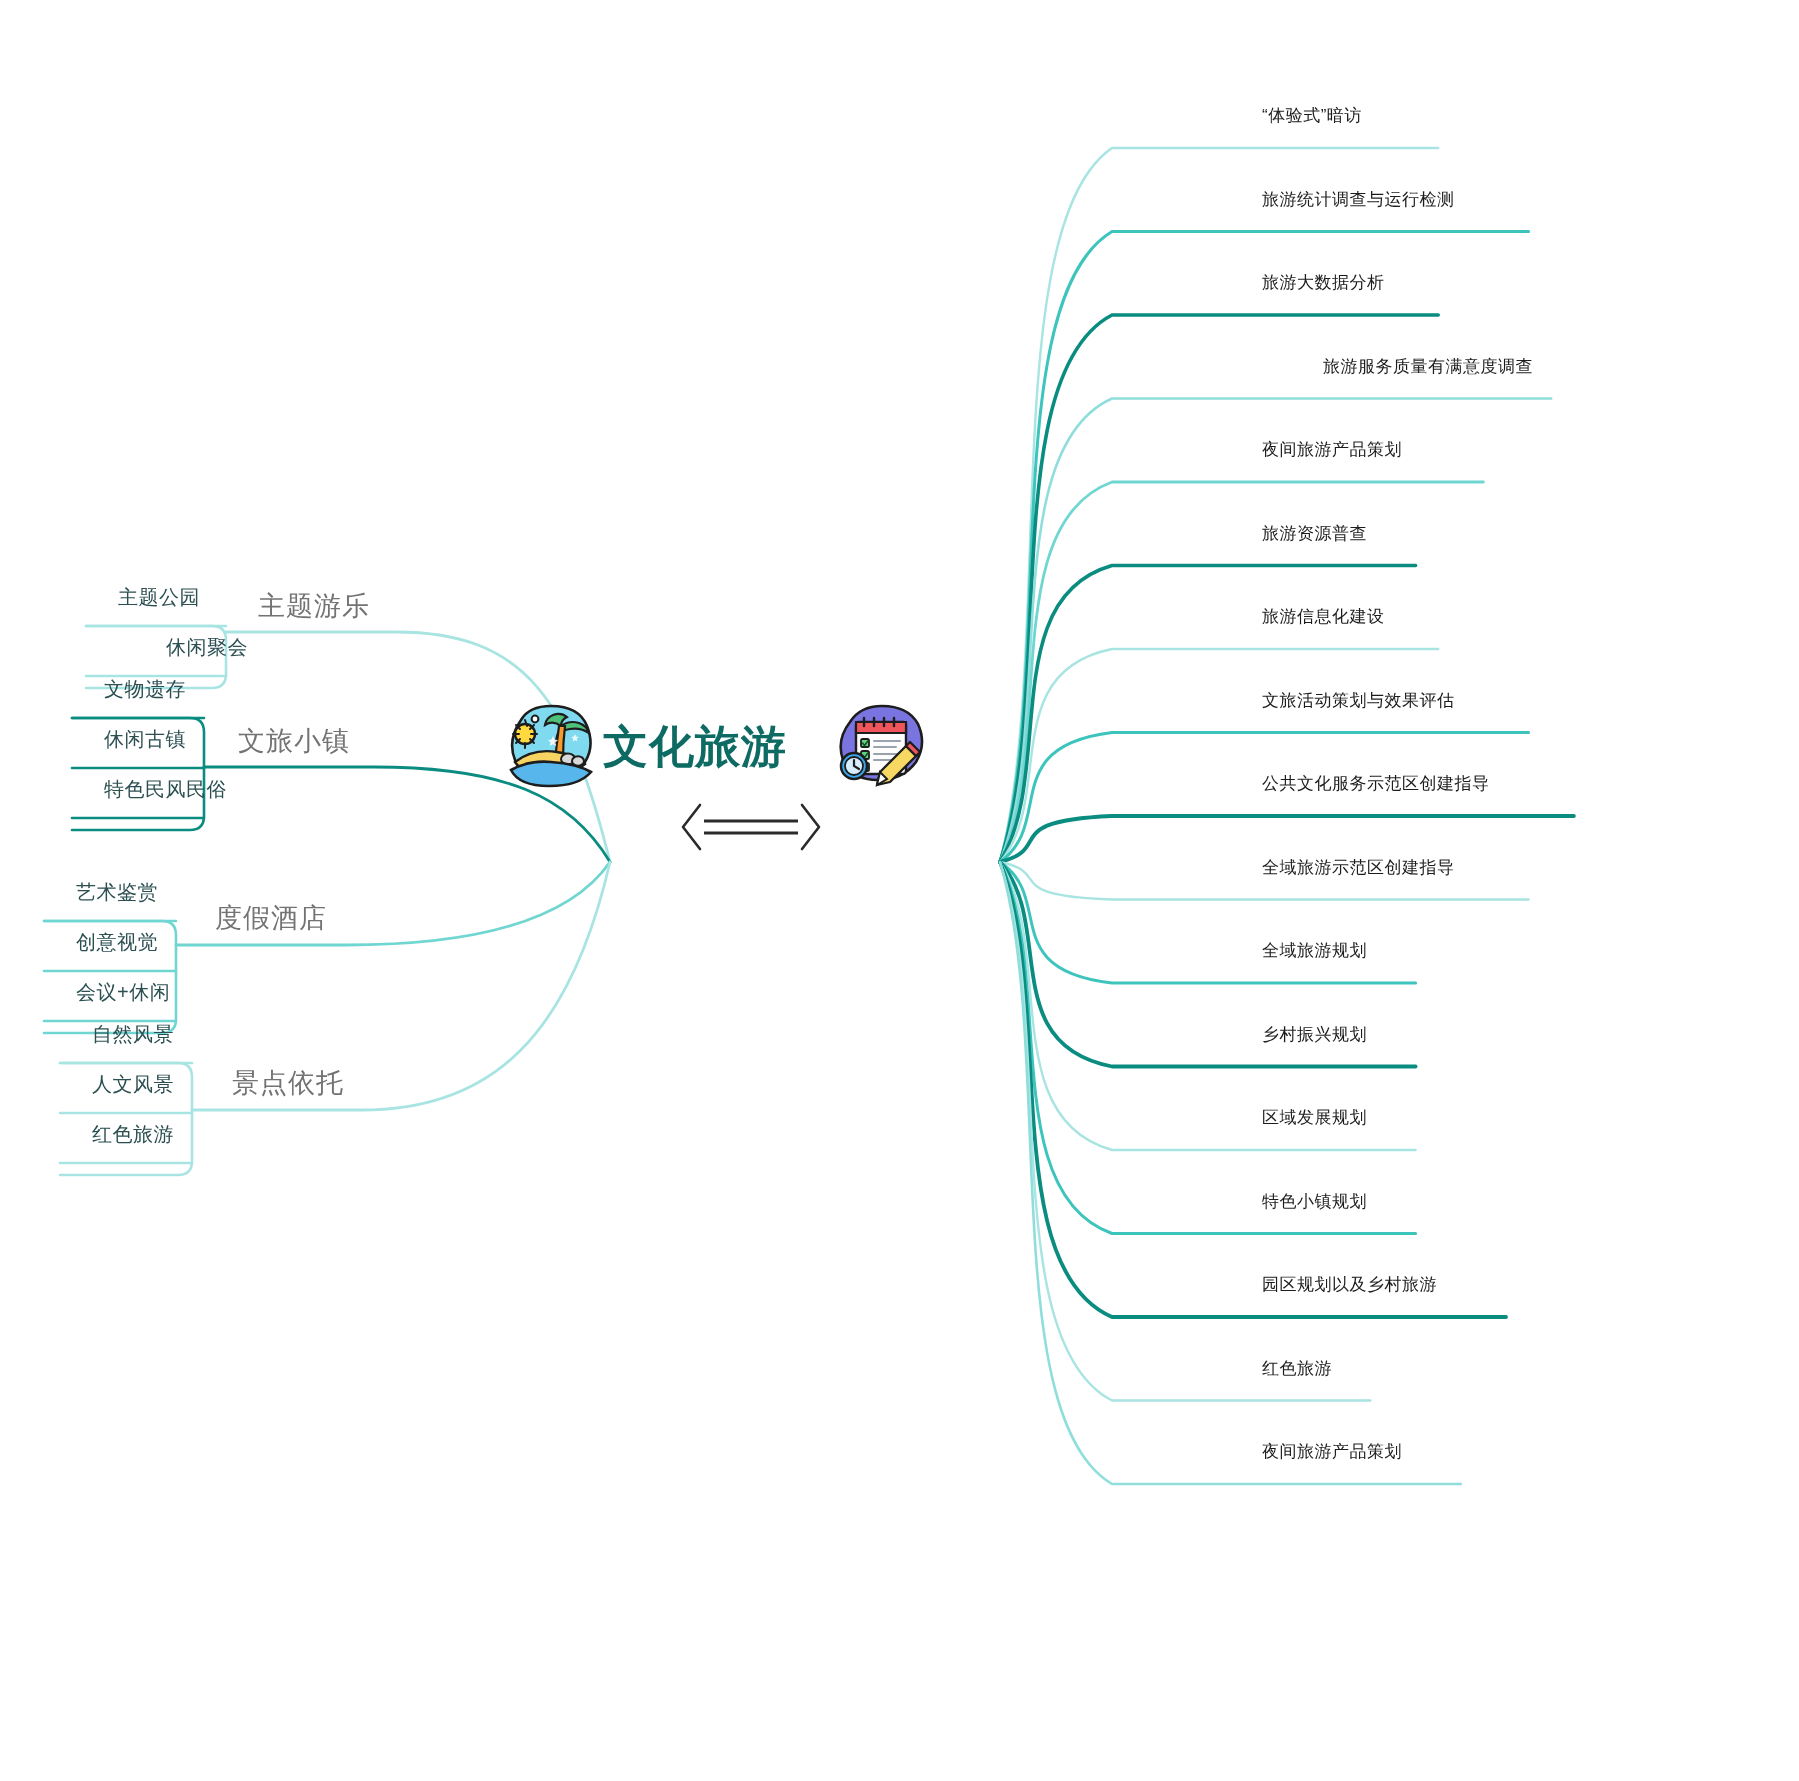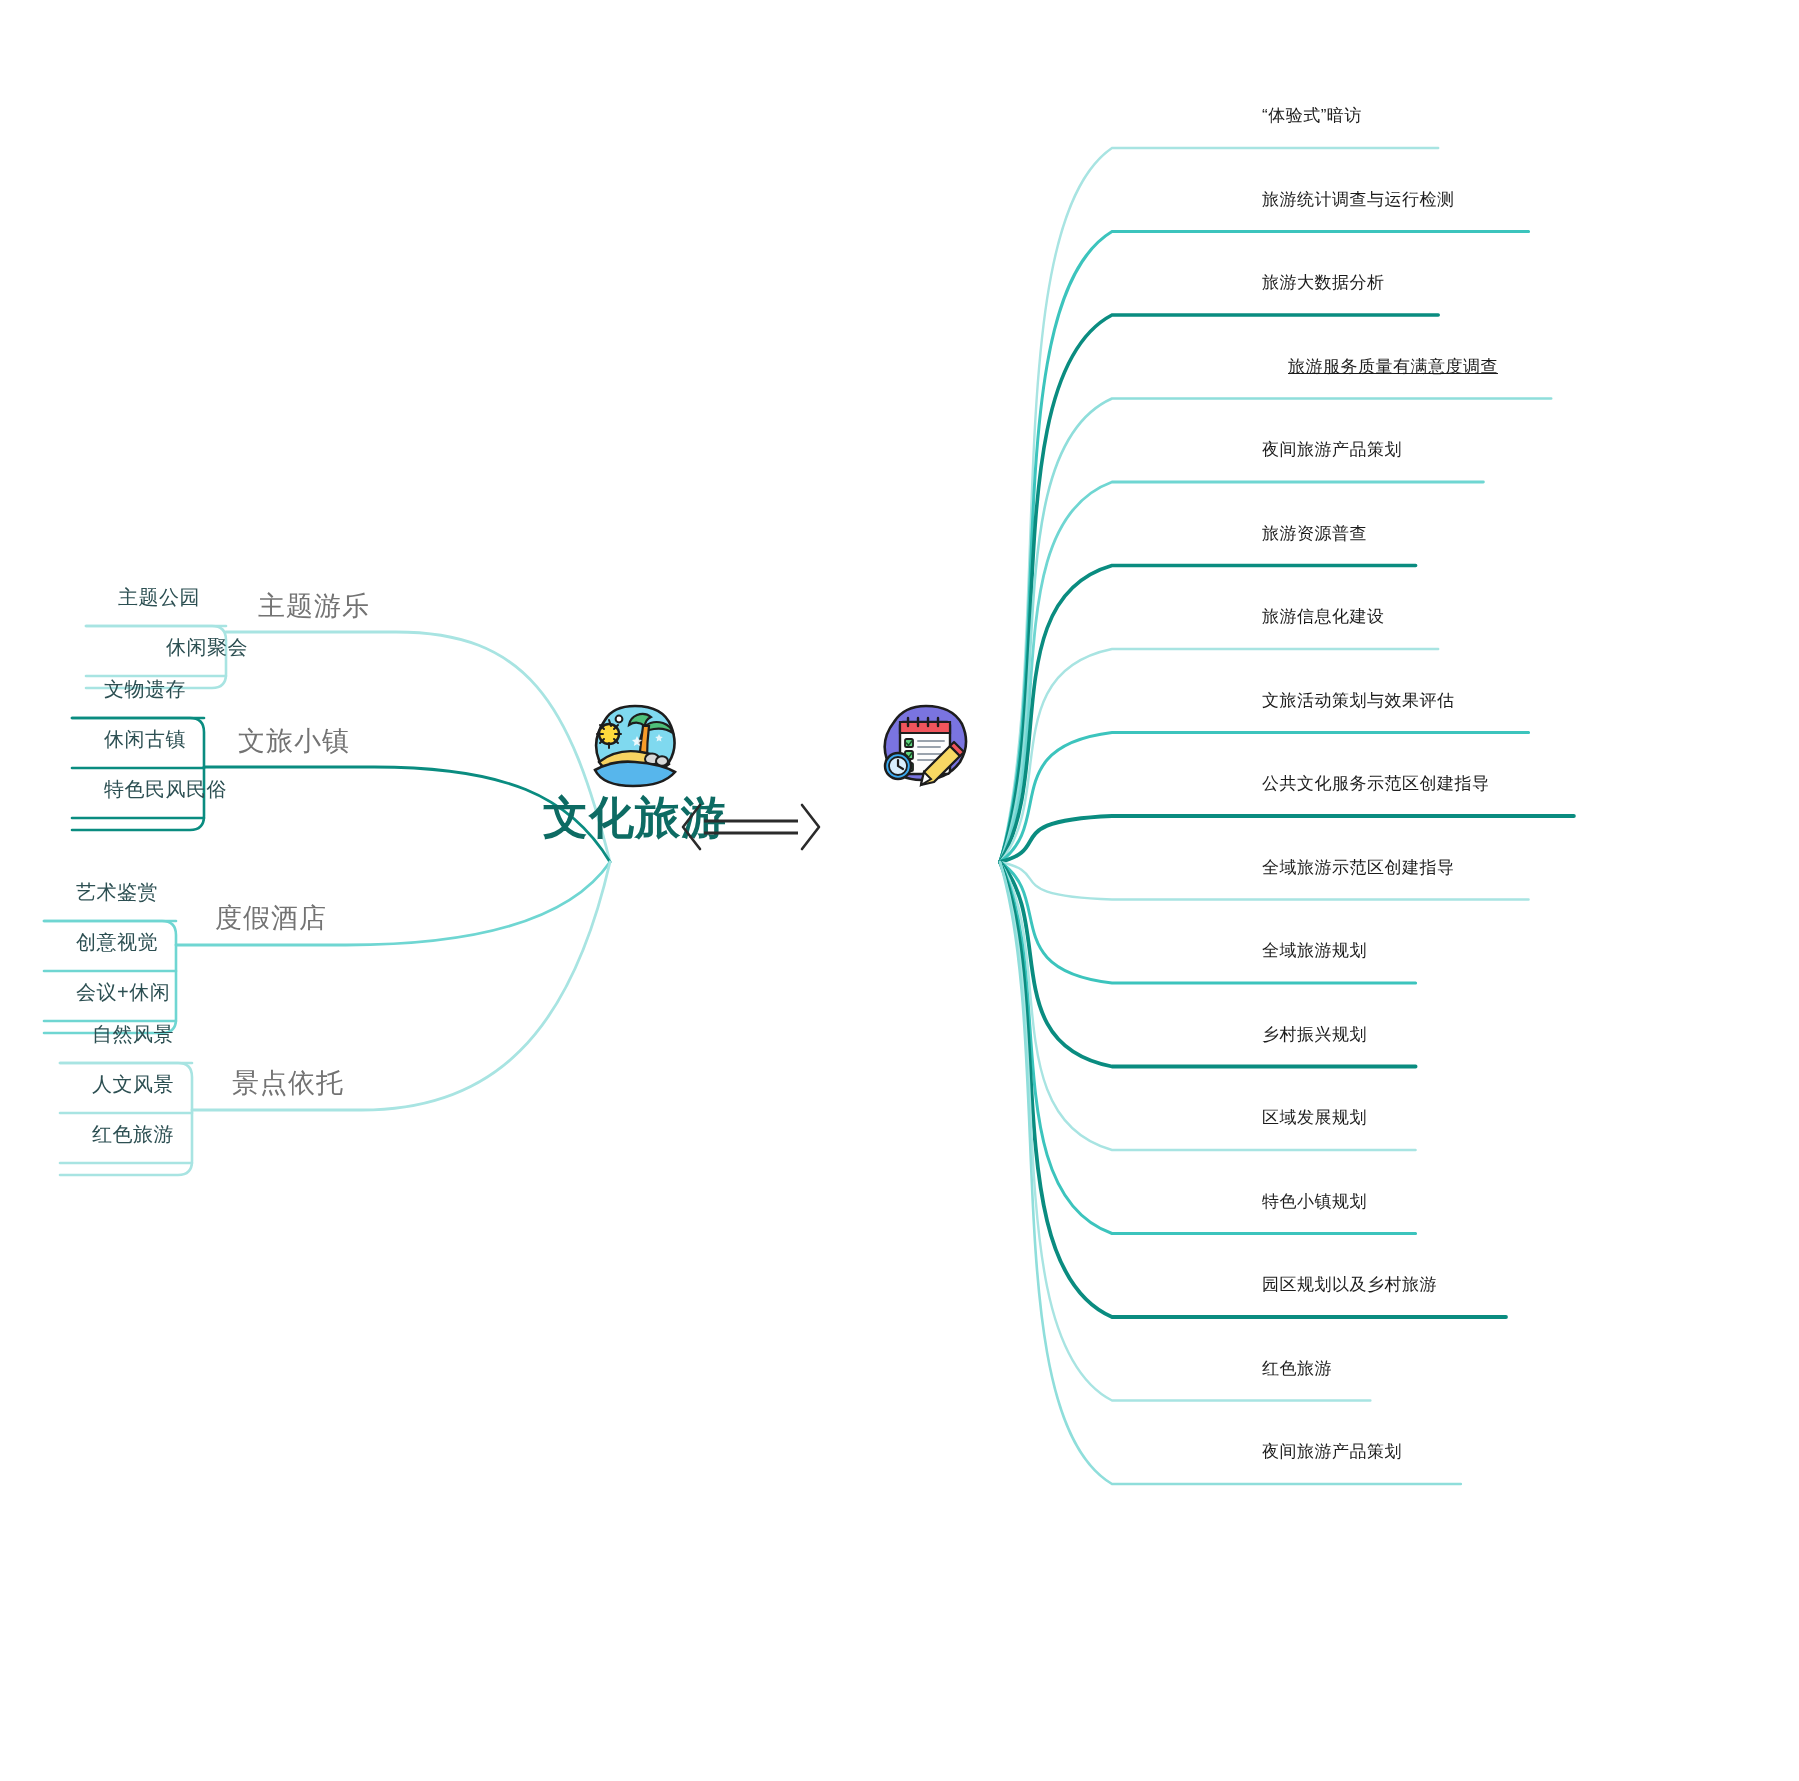--- a/index.html
+++ b/index.html
@@ -30,23 +30,22 @@
   .center-row {
     position: absolute;
     left: 0;
     top: 0;
     width: 1799px;
     height: 1781px;
   }
   .root-node {
     position: absolute;
     display: flex;
-    flex-direction: column;
+    flex-direction: row;
     align-items: center;
-    margin-left: 44px;
   }
   .root-icon {
     width: 104px;
     height: 92px;
     margin-bottom: 2px;
   }
   .root-title {
     font-size: 45px;
     font-weight: bold;
     color: #0d6b63;
@@ -292,21 +291,21 @@
       <div class="branch-label" style="left: 215px; top: 900px;">度假酒店</div>
       <div class="sub-label" style="left: 92px; top: 1021px;">自然风景</div>
       <div class="sub-label" style="left: 92px; top: 1071px;">人文风景</div>
       <div class="sub-label" style="left: 92px; top: 1121px;">红色旅游</div>
       <div class="branch-label" style="left: 232px; top: 1065px;">景点依托</div>
     </div>
   <div id="right-leaf-layer">
       <div class="leaf-label" style="left: 1262px; top: 104px;">“体验式”暗访</div>
       <div class="leaf-label" style="left: 1262px; top: 187.5px;">旅游统计调查与运行检测</div>
       <div class="leaf-label" style="left: 1262px; top: 271px;">旅游大数据分析</div>
-      <div class="leaf-label" style="left: 1288px; top: 354.5px; text-decoration: underline;">旅游服务质量有满意度调查</div>
+      <div class="leaf-label" style="left: 1323px; top: 354.5px;">旅游服务质量有满意度调查</div>
       <div class="leaf-label" style="left: 1262px; top: 438px;">夜间旅游产品策划</div>
       <div class="leaf-label" style="left: 1262px; top: 521.5px;">旅游资源普查</div>
       <div class="leaf-label" style="left: 1262px; top: 605px;">旅游信息化建设</div>
       <div class="leaf-label" style="left: 1262px; top: 688.5px;">文旅活动策划与效果评估</div>
       <div class="leaf-label" style="left: 1262px; top: 772px;">公共文化服务示范区创建指导</div>
       <div class="leaf-label" style="left: 1262px; top: 855.5px;">全域旅游示范区创建指导</div>
       <div class="leaf-label" style="left: 1262px; top: 939px;">全域旅游规划</div>
       <div class="leaf-label" style="left: 1262px; top: 1022.5px;">乡村振兴规划</div>
       <div class="leaf-label" style="left: 1262px; top: 1106px;">区域发展规划</div>
       <div class="leaf-label" style="left: 1262px; top: 1189.5px;">特色小镇规划</div>

